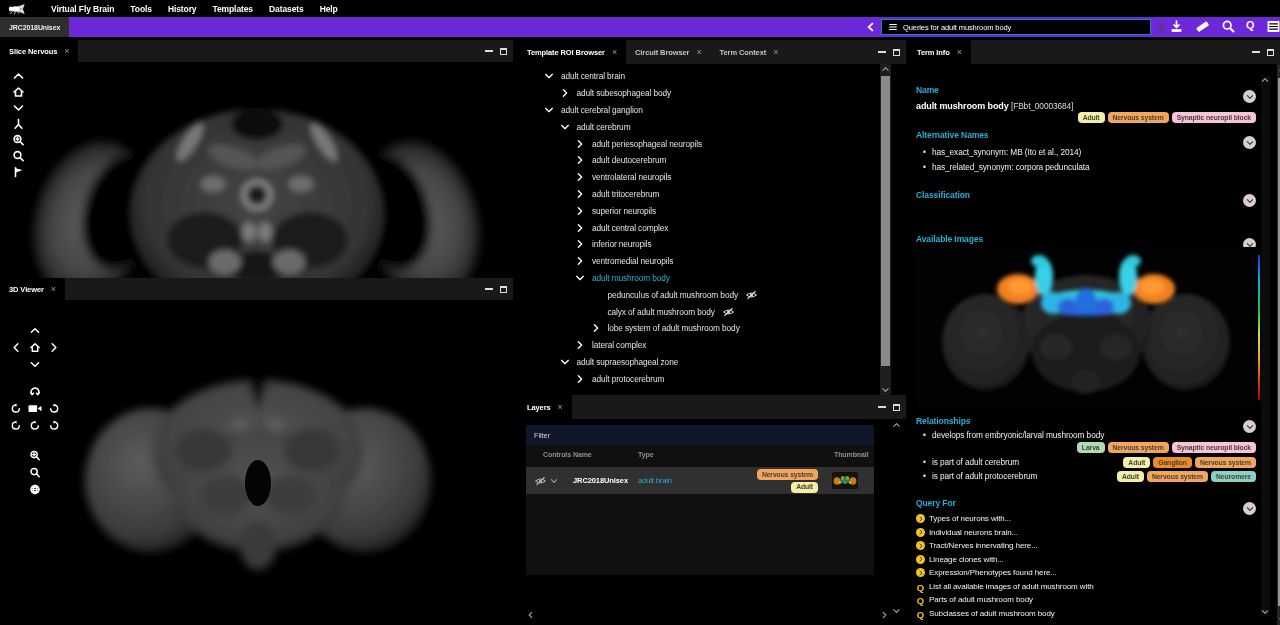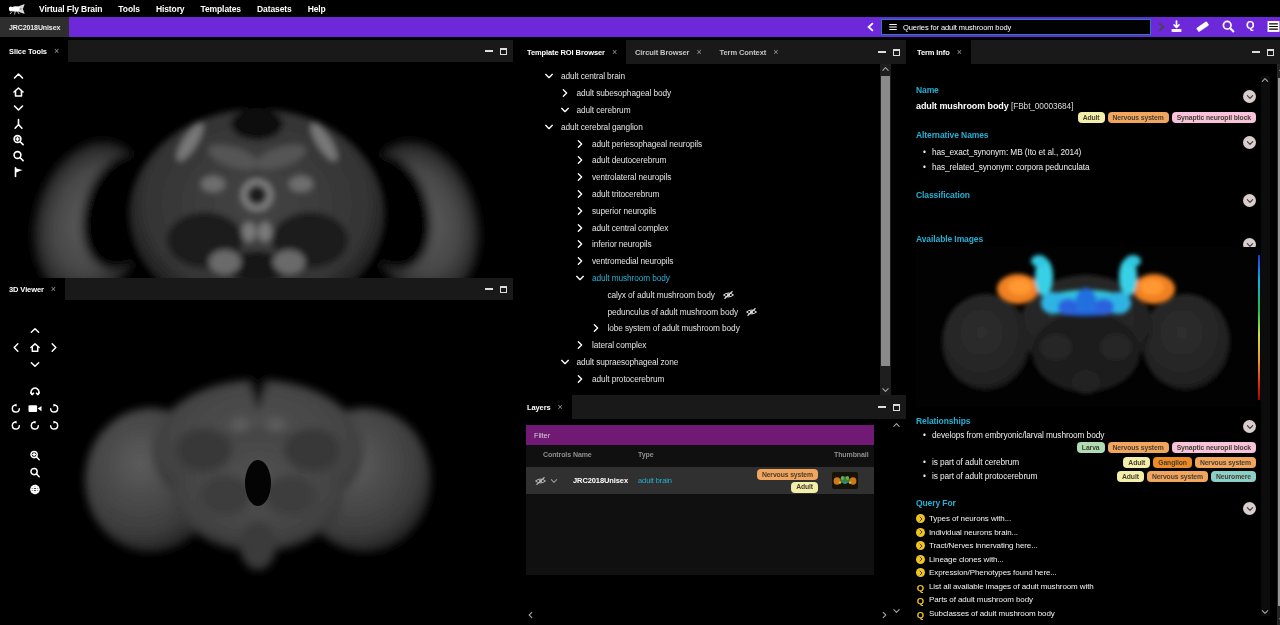--- a/index.html
+++ b/index.html
@@ -5,21 +5,21 @@
   *{box-sizing:border-box;margin:0;padding:0}
   html,body{width:1280px;height:625px;background:#000;overflow:hidden;
     font-family:"Liberation Sans",sans-serif;color:#e6e6e6;letter-spacing:-0.1px}
   #app{position:absolute;left:0;top:0;width:1280px;height:625px;background:#000}
   .icon{display:inline-flex;align-items:center;justify-content:center}
   .icon svg{width:100%;height:100%;display:block}
 
   
   .menubar{position:absolute;left:0;top:0;width:1280px;height:17px;background:#000;display:flex;align-items:center;z-index:30}
   .fly-logo{width:22px;height:14px;margin-left:5px}
-  .menu-items{display:flex;margin-left:12px;align-items:center}
+  .menu-items{display:flex;margin-left:24px;align-items:center}
   .menu-item{font-size:8.5px;font-weight:bold;color:#fff;margin-right:16px;white-space:nowrap;cursor:default}
 
   
   .topbar{position:absolute;left:0;top:17px;width:1280px;height:20px;background:#6d28d9;z-index:29}
   .tpl-tab{position:absolute;left:0;top:0;height:20px;background:#2e2e2e;color:#ededed;font-size:7px;font-weight:bold;display:flex;align-items:center;padding:0 9px}
   .nav-back{position:absolute;left:866px;top:4px;width:9px;height:12px;color:#fff}
   .searchbox{position:absolute;left:881px;top:2px;width:270px;height:16px;border:1px solid #1d84b5;background:#020202;display:flex;align-items:center}
   .burger{width:10px;height:10px;margin:0 5px 0 6px;color:#fff}
   .search-input{background:transparent;border:none;outline:none;color:#fff;font-size:7.5px;font-family:inherit;width:230px;letter-spacing:-0.1px}
   .nav-fwd{position:absolute;left:1157px;top:4px;width:9px;height:12px;color:#474747}
@@ -63,21 +63,21 @@
 
   
   .sb-v{position:absolute;background:#1e1e1e}
   .sb-thumb{position:absolute;left:1px;right:1px;background:#8a8a8a}
   .sb-arrow{position:absolute;width:9px;height:8px;color:#a5a5a5}
 
   
   #layers-panel{left:518px;top:395px;width:388px;height:230px}
   #layers-panel .tabbar{height:24px}
   #layers-content{position:absolute;left:0;top:24px;right:0;bottom:0;background:#000}
-  .filter-bar{position:absolute;left:8px;top:6px;width:348px;height:20px;background:#701a75;color:#cfcfcf;font-size:7.5px;display:flex;align-items:center;padding-left:8px}
+  .filter-bar{position:absolute;left:8px;top:6px;width:348px;height:20px;background:#0f172a;color:#cfcfcf;font-size:7.5px;display:flex;align-items:center;padding-left:8px}
   .layer-table{position:absolute;left:8px;top:26px;width:348px;height:130px;background:#101010}
   .lcols{position:absolute;left:0;top:6px;width:100%;height:14px;font-size:7px;font-weight:bold;color:#8f8f8f}
   .lcols span{position:absolute;top:0}
   .c-controls{left:17px}.c-name{left:47px}.c-type{left:112px}.c-thumb{left:308px}
   .layer-row{position:absolute;left:0;top:22px;width:348px;height:27px;background:#303030}
   .lr-eye{position:absolute;left:8px;top:9px;width:13px;height:10px;color:#b5b5b5}
   .lr-chev{position:absolute;left:24px;top:10px;width:8px;height:8px;color:#9a9a9a}
   .lr-name{position:absolute;left:47px;top:9px;font-size:7.5px;font-weight:bold;color:#fff}
   .lr-type{position:absolute;left:112px;top:9px;font-size:7.5px;color:#25afd4;cursor:pointer}
   .lr-badges{position:absolute;right:56px;top:2px;display:flex;flex-direction:column;align-items:flex-end;gap:2px}
@@ -178,21 +178,21 @@
         <svg viewBox="0 0 12 12">
           <rect x="0.5" y="1" width="11" height="10" fill="currentColor"></rect>
           <path d="M2 3.5 H10 M2 6 H10 M2 8.5 H10" stroke="#000" stroke-width="1.1"></path>
         </svg>
       </span>
   </div>
 
   <div class="panel" id="slice-viewer">
     <div class="tabbar">
       <div class="tab active">
-        <span>Slice Tools</span>
+        <span>Slice Nervous</span>
         <span class="x">×</span>
       </div>
       <div class="win-controls">
         <span class="ic-min"></span>
         <span class="ic-max"></span>
       </div>
     </div>
     <div id="slice-content">
       <div class="vtoolbar">
         <span class="icon vtool">
@@ -516,36 +516,36 @@
           <span class="t-label">adult central brain</span>
         </div>
         <div class="tree-row" style="padding-left:41.5px">
           <span class="icon t-chev">
             <svg viewBox="0 0 12 12">
               <polyline points="4,2 8,6 4,10" fill="none" stroke="currentColor" stroke-width="1.6" stroke-linecap="round" stroke-linejoin="round"></polyline>
             </svg>
           </span>
           <span class="t-label">adult subesophageal body</span>
         </div>
+        <div class="tree-row" style="padding-left:26px">
+          <span class="icon t-chev">
+            <svg viewBox="0 0 12 12">
+              <polyline points="2,4 6,8 10,4" fill="none" stroke="currentColor" stroke-width="1.6" stroke-linecap="round" stroke-linejoin="round"></polyline>
+            </svg>
+          </span>
+          <span class="t-label">adult cerebral ganglion</span>
+        </div>
         <div class="tree-row" style="padding-left:41.5px">
           <span class="icon t-chev">
             <svg viewBox="0 0 12 12">
               <polyline points="2,4 6,8 10,4" fill="none" stroke="currentColor" stroke-width="1.6" stroke-linecap="round" stroke-linejoin="round"></polyline>
             </svg>
           </span>
           <span class="t-label">adult cerebrum</span>
         </div>
-        <div class="tree-row" style="padding-left:26px">
-          <span class="icon t-chev">
-            <svg viewBox="0 0 12 12">
-              <polyline points="2,4 6,8 10,4" fill="none" stroke="currentColor" stroke-width="1.6" stroke-linecap="round" stroke-linejoin="round"></polyline>
-            </svg>
-          </span>
-          <span class="t-label">adult cerebral ganglion</span>
-        </div>
         <div class="tree-row" style="padding-left:57px">
           <span class="icon t-chev">
             <svg viewBox="0 0 12 12">
               <polyline points="4,2 8,6 4,10" fill="none" stroke="currentColor" stroke-width="1.6" stroke-linecap="round" stroke-linejoin="round"></polyline>
             </svg>
           </span>
           <span class="t-label">adult periesophageal neuropils</span>
         </div>
         <div class="tree-row" style="padding-left:57px">
           <span class="icon t-chev">
@@ -605,31 +605,31 @@
         </div>
         <div class="tree-row selected" style="padding-left:57px">
           <span class="icon t-chev">
             <svg viewBox="0 0 12 12">
               <polyline points="2,4 6,8 10,4" fill="none" stroke="currentColor" stroke-width="1.6" stroke-linecap="round" stroke-linejoin="round"></polyline>
             </svg>
           </span>
           <span class="t-label">adult mushroom body</span>
         </div>
         <div class="tree-row" style="padding-left:89.5px">
-          <span class="t-label">calyx of adult mushroom body</span>
+          <span class="t-label">pedunculus of adult mushroom body</span>
           <span class="icon t-eye">
             <svg viewBox="0 0 14 11">
               <path d="M1.5 5.5 Q7 1.2 12.5 5.5 Q7 9.8 1.5 5.5 Z" fill="none" stroke="currentColor" stroke-width="1.1"></path>
               <circle cx="7" cy="5.5" r="1.7" fill="currentColor"></circle>
               <line x1="2.6" y1="9.6" x2="11.4" y2="1.4" stroke="currentColor" stroke-width="1.2"></line>
             </svg>
           </span>
         </div>
         <div class="tree-row" style="padding-left:89.5px">
-          <span class="t-label">pedunculus of adult mushroom body</span>
+          <span class="t-label">calyx of adult mushroom body</span>
           <span class="icon t-eye">
             <svg viewBox="0 0 14 11">
               <path d="M1.5 5.5 Q7 1.2 12.5 5.5 Q7 9.8 1.5 5.5 Z" fill="none" stroke="currentColor" stroke-width="1.1"></path>
               <circle cx="7" cy="5.5" r="1.7" fill="currentColor"></circle>
               <line x1="2.6" y1="9.6" x2="11.4" y2="1.4" stroke="currentColor" stroke-width="1.2"></line>
             </svg>
           </span>
         </div>
         <div class="tree-row" style="padding-left:72.5px">
           <span class="icon t-chev">

